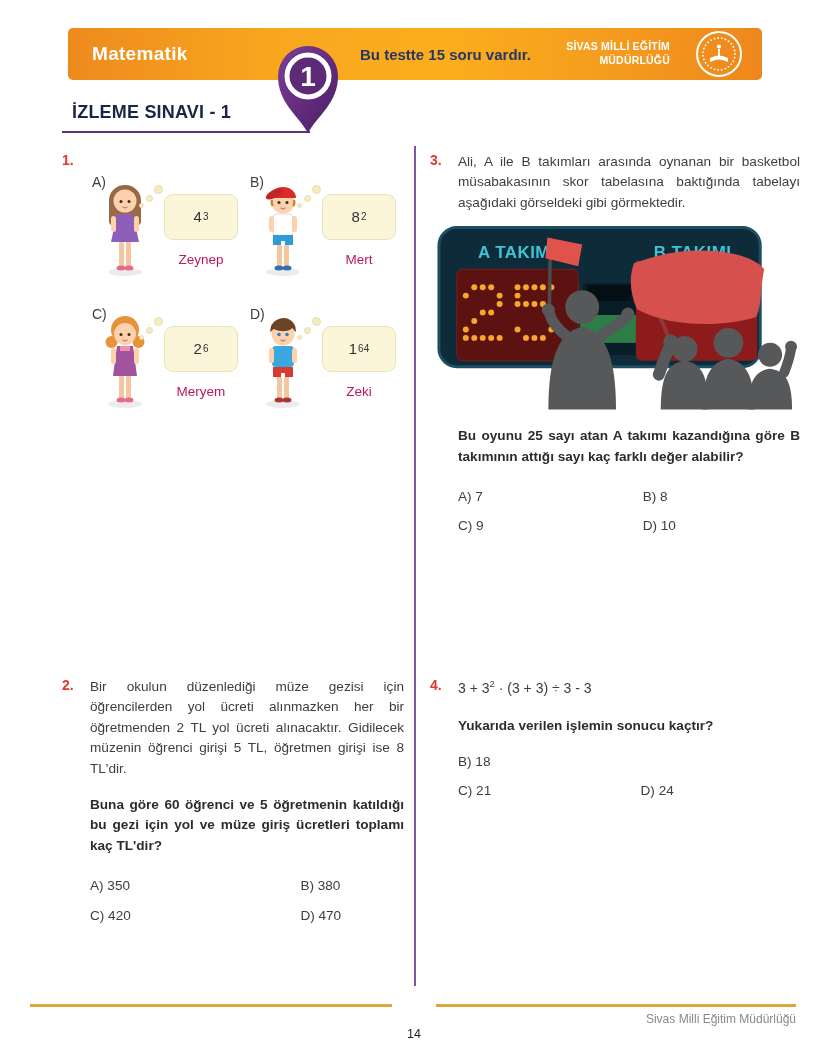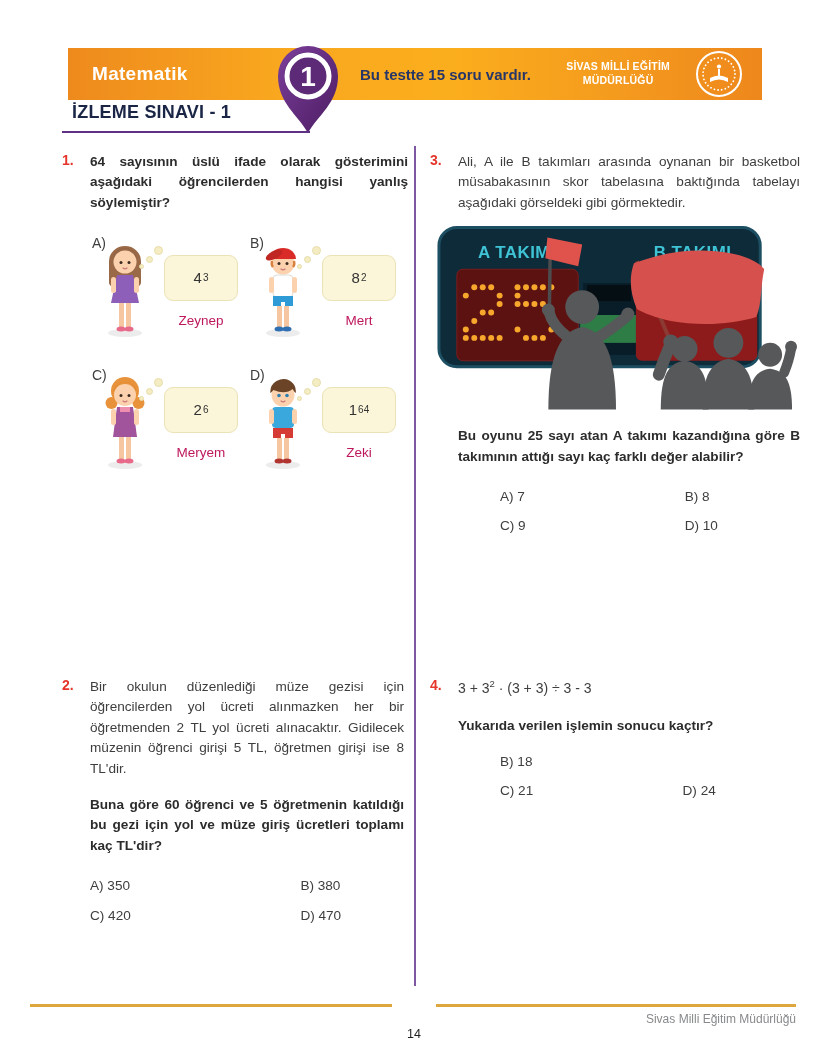--- a/index.html
+++ b/index.html
@@ -1,29 +1,29 @@
 <!DOCTYPE html>
 <html><head>
 <meta charset="utf-8">
 <style>
   * { margin:0; padding:0; box-sizing:border-box; }
   html,body { background:#ffffff; }
   body { font-family:"Liberation Sans", sans-serif; }
   .page { position:relative; width:828px; height:1059px; background:#fff; overflow:hidden; }
 
   
-  .topbar { position:absolute; left:68px; top:48px; width:694px; height:52px;
-    border-radius:0;
+  .topbar { position:absolute; left:68px; top:28px; width:694px; height:52px;
+    border-radius:5px;
     background:linear-gradient(90deg,#ee8a1d 0%,#f9a71f 30%,#fbae1d 55%,#f49a1e 80%,#ee871c 100%); }
   .subject { position:absolute; left:24px; top:50%; transform:translateY(-50%);
     color:#fff; font-size:19px; font-weight:700; letter-spacing:.3px; }
   .test-info { position:absolute; left:292px; top:50%; transform:translateY(-50%);
     color:#273667; font-size:15px; font-weight:700; }
   .inst { position:absolute; right:92px; top:50%; transform:translateY(-50%);
-    color:#fff; font-size:10.5px; font-weight:700; text-align:center; line-height:1.3; letter-spacing:.2px; }
+    color:#fff; font-size:10.5px; font-weight:700; text-align:right; line-height:1.3; letter-spacing:.2px; }
   .logo { position:absolute; right:20px; top:3px; width:46px; height:46px;
     border:2px solid #fff; border-radius:50%; display:flex; align-items:center; justify-content:center; }
 
   .badge { position:absolute; left:271px; top:39px; }
 
   .section-title { position:absolute; left:72px; top:102px;
     font-size:18px; font-weight:800; color:#1b2647; letter-spacing:.2px; }
   .title-underline { position:absolute; left:62px; top:131px; width:248px; height:2px; background:#5e3184; }
 
   .divider { position:absolute; left:414px; top:146px; width:2px; height:840px; background:#7e57a3; }
@@ -35,21 +35,21 @@
   .qblock { position:absolute; left:0; width:100%; }
   .question { display:flex; gap:6px; }
   .qnum { color:#e5352b; font-weight:700; font-size:14px; width:22px; flex:none; }
   .qbody { flex:1; font-size:13.6px; line-height:1.5; color:#3e3e3e; text-align:justify; }
   .bold-all { font-weight:700; color:#2c2c2c; }
   .qbold { font-weight:700; color:#2c2c2c; margin-top:16px; text-align:justify; }
   .opts { margin-top:20px; }
   .opt-row { display:flex; margin-top:9px; }
   .opt { font-size:13.6px; color:#3e3e3e; }
   .opts-left  .opt:first-child { width:67%; }
-  .opts-right .opt:first-child { width:54%;margin-left:42px; }
+  .opts-right .opt:first-child { width:54%; }
 
   
   .q1-grid { margin-top:20px; margin-left:2px; display:grid; grid-template-columns:158px 158px; row-gap:14px; }
   .q1-opt { position:relative; height:118px; }
   .q1-letter { position:absolute; left:0; top:0; font-size:14px; color:#3e3e3e; }
   .avatar { position:absolute; left:6px; top:8px; }
   .tdot { position:absolute; border-radius:50%; background:#f4ecc3; border:1px solid #e7dda9; }
   .d1 { left:47px; top:31px; width:5px; height:5px; }
   .d2 { left:54px; top:23px; width:7px; height:7px; }
   .d3 { left:62px; top:13px; width:9px; height:9px; }
@@ -111,21 +111,20 @@
   <div class="section-title">İZLEME SINAVI - 1</div>
   <div class="title-underline"></div>
   <div class="divider"></div>
 
   <div class="col col-left">
 
     <div class="qblock" style="top:0;">
       <div class="question">
         <span class="qnum">1.</span>
         <div class="qbody">
-          <div class="qpara bold-all">64 sayısının üslü ifade olarak gösterimini aşağıdaki öğrencilerden hangisi yanlış söylemiştir?</div>
 
           <div class="q1-grid">
 
             <div class="q1-opt">
               <span class="q1-letter">A)</span>
               <svg class="avatar" width="62" height="100" viewBox="0 0 62 100">
                 <ellipse cx="27" cy="92" rx="17" ry="4" fill="#ececec"></ellipse>
                 <path d="M11,20 a16,15 0 1 1 32,0 v22 a5,5 0 0 1 -6,4 h-20 a5,5 0 0 1 -6,-4 Z" fill="#9a6a48"></path>
                 <circle cx="27" cy="21" r="11.5" fill="#fcd2ae"></circle>
                 <path d="M15.5,17 a11.5,10 0 0 1 23,0 l-2,-5 a11,9 0 0 0 -19,0 Z" fill="#8a5c3e"></path>

